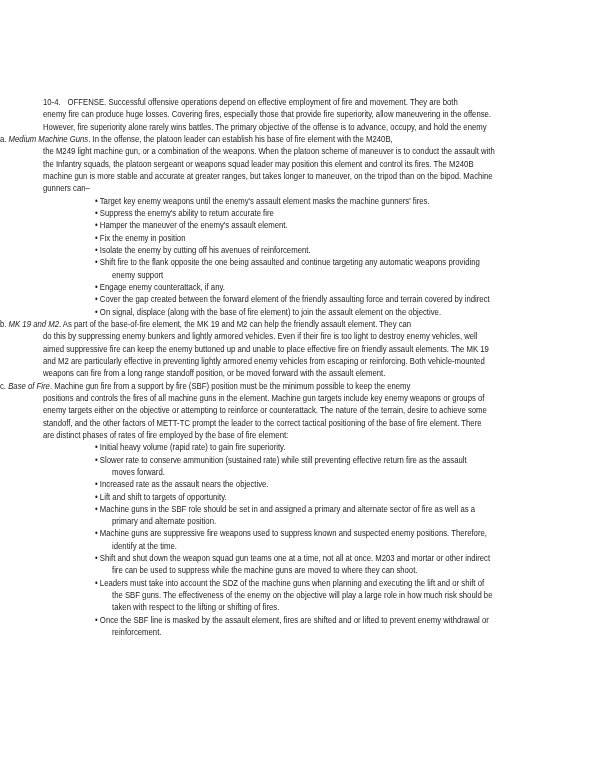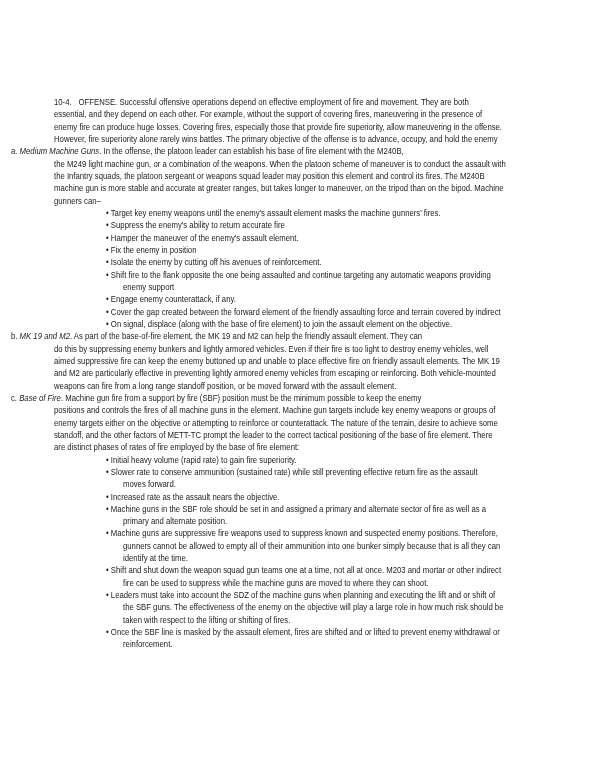--- a/index.html
+++ b/index.html
@@ -9,21 +9,20 @@
     font-family: "Liberation Sans", sans-serif;
     overflow: hidden;
   }
   .page {
     position: relative;
     width: 600px; height: 758px;
     background: #ffffff;
     box-sizing: border-box;
     padding-top: 96px;
     color: #1b1b1b;
-    padding-left: 11px;
   }
   .content {
     font-size: 9px;
     line-height: 12.33px;
   }
   .line {
     height: 12.33px;
     white-space: nowrap;
   }
   
@@ -39,21 +38,20 @@
   .tx em { font-style: italic; }
   .tx .gap { margin-left: 8px; }
 </style>
 </head>
 <body>
 
 <div class="page" style="color: rgb(27, 27, 27); background: rgb(255, 255, 255);">
   <div class="content">
       <div class="block">
         <div class="line ind-body"><span class="tx"><span>10-4.</span><span class="gap">OFFENSE. Successful offensive operations depend on effective employment of fire and movement. They are both</span></span></div>
-        <div class="line ind-body"><span class="tx"><span>essential, and they depend on each other. For example, without the support of covering fires, maneuvering in the presence of</span></span></div>
         <div class="line ind-body"><span class="tx"><span>enemy fire can produce huge losses. Covering fires, especially those that provide fire superiority, allow maneuvering in the offense.</span></span></div>
         <div class="line ind-body"><span class="tx"><span>However, fire superiority alone rarely wins battles. The primary objective of the offense is to advance, occupy, and hold the enemy</span></span></div>
       </div>
       <div class="block">
         <div class="line ind-lead"><span class="tx"><span>a. </span><em>Medium Machine Guns</em><span>. In the offense, the platoon leader can establish his base of fire element with the M240B,</span></span></div>
         <div class="line ind-body"><span class="tx"><span>the M249 light machine gun, or a combination of the weapons. When the platoon scheme of maneuver is to conduct the assault with</span></span></div>
         <div class="line ind-body"><span class="tx"><span>the Infantry squads, the platoon sergeant or weapons squad leader may position this element and control its fires. The M240B</span></span></div>
         <div class="line ind-body"><span class="tx"><span>machine gun is more stable and accurate at greater ranges, but takes longer to maneuver, on the tripod than on the bipod. Machine</span></span></div>
         <div class="line ind-body"><span class="tx"><span>gunners can–</span></span></div>
       </div>
@@ -81,24 +79,24 @@
         <div class="line ind-body"><span class="tx"><span>positions and controls the fires of all machine guns in the element. Machine gun targets include key enemy weapons or groups of</span></span></div>
         <div class="line ind-body"><span class="tx"><span>enemy targets either on the objective or attempting to reinforce or counterattack. The nature of the terrain, desire to achieve some</span></span></div>
         <div class="line ind-body"><span class="tx"><span>standoff, and the other factors of METT-TC prompt the leader to the correct tactical positioning of the base of fire element. There</span></span></div>
         <div class="line ind-body"><span class="tx"><span>are distinct phases of rates of fire employed by the base of fire element:</span></span></div>
       </div>
       <div class="block">
         <div class="line ind-bullet"><span class="tx"><span>• Initial heavy volume (rapid rate) to gain fire superiority.</span></span></div>
         <div class="line ind-bullet"><span class="tx"><span>• Slower rate to conserve ammunition (sustained rate) while still preventing effective return fire as the assault</span></span></div>
         <div class="line ind-bcont"><span class="tx"><span>moves forward.</span></span></div>
         <div class="line ind-bullet"><span class="tx"><span>• Increased rate as the assault nears the objective.</span></span></div>
+        <div class="line ind-bullet"><span class="tx"><span>• Lift and shift to targets of opportunity.</span></span></div>
         <div class="line ind-bullet"><span class="tx"><span>• Machine guns in the SBF role should be set in and assigned a primary and alternate sector of fire as well as a</span></span></div>
         <div class="line ind-bcont"><span class="tx"><span>primary and alternate position.</span></span></div>
         <div class="line ind-bullet"><span class="tx"><span>• Machine guns are suppressive fire weapons used to suppress known and suspected enemy positions. Therefore,</span></span></div>
-        <div class="line ind-bcont"><span class="tx"><span>gunners cannot be allowed to empty all of their ammunition into one bunker simply because that is all they can</span></span></div>
         <div class="line ind-bcont"><span class="tx"><span>identify at the time.</span></span></div>
         <div class="line ind-bullet"><span class="tx"><span>• Shift and shut down the weapon squad gun teams one at a time, not all at once. M203 and mortar or other indirect</span></span></div>
         <div class="line ind-bcont"><span class="tx"><span>fire can be used to suppress while the machine guns are moved to where they can shoot.</span></span></div>
         <div class="line ind-bullet"><span class="tx"><span>• Leaders must take into account the SDZ of the machine guns when planning and executing the lift and or shift of</span></span></div>
         <div class="line ind-bcont"><span class="tx"><span>the SBF guns. The effectiveness of the enemy on the objective will play a large role in how much risk should be</span></span></div>
         <div class="line ind-bcont"><span class="tx"><span>taken with respect to the lifting or shifting of fires.</span></span></div>
         <div class="line ind-bullet"><span class="tx"><span>• Once the SBF line is masked by the assault element, fires are shifted and or lifted to prevent enemy withdrawal or</span></span></div>
         <div class="line ind-bcont"><span class="tx"><span>reinforcement.</span></span></div>
       </div>
     </div>

